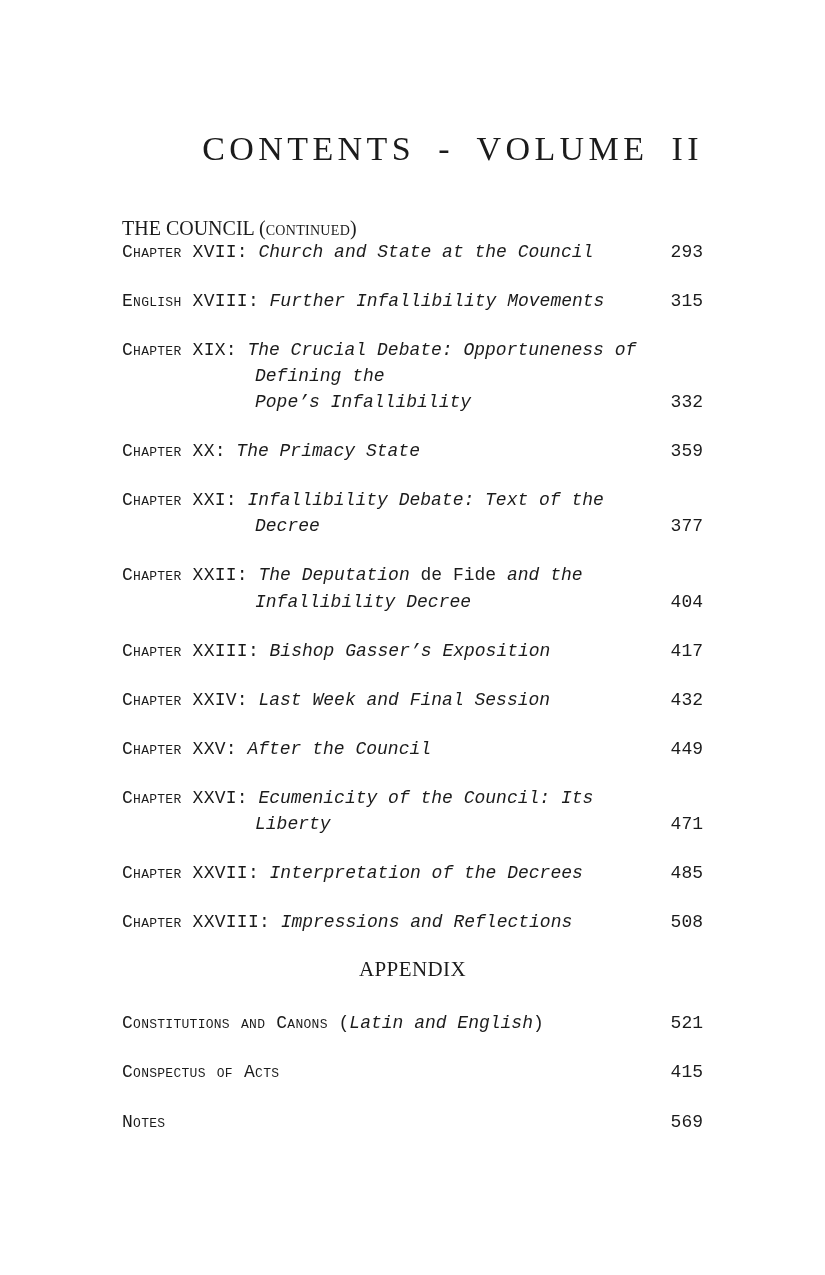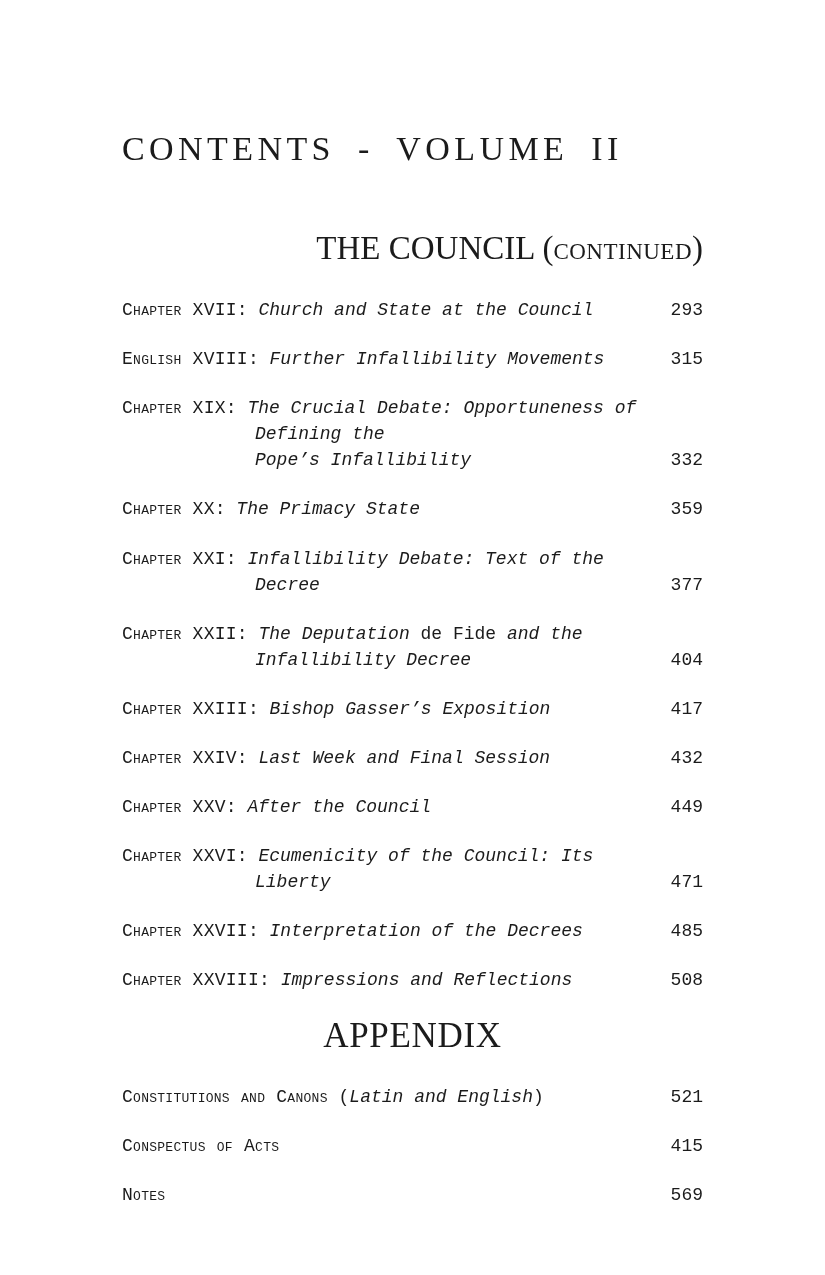--- a/index.html
+++ b/index.html
@@ -21,33 +21,32 @@
     padding: 131px 122px 0 122px;
   }
   .content {
     width: 581px;
   }
   .book-title {
     font-size: 34px;
     line-height: 1.05;
     letter-spacing: 0.13em;
     word-spacing: 0.30em;
-    text-align: left;
+    text-align: right;
     white-space: nowrap;
-    margin-bottom: 63px;
+    margin-bottom: 50px;
   }
   .section-heading {
-    font-size: 33px;
+    font-size: 20px;
     line-height: 1.1;
-    text-align: right;
-    margin-bottom: 31px;
+    text-align: left;
     white-space: nowrap;
   }
   .appendix-heading {
-    font-size: 35px;
+    font-size: 21px;
     line-height: 1.1;
     text-align: center;
     margin-top: 18px;
     margin-bottom: 29px;
     letter-spacing: 0.02em;
   }
   .toc-row {
     display: flex;
     align-items: flex-end;
     margin-bottom: 23px;

